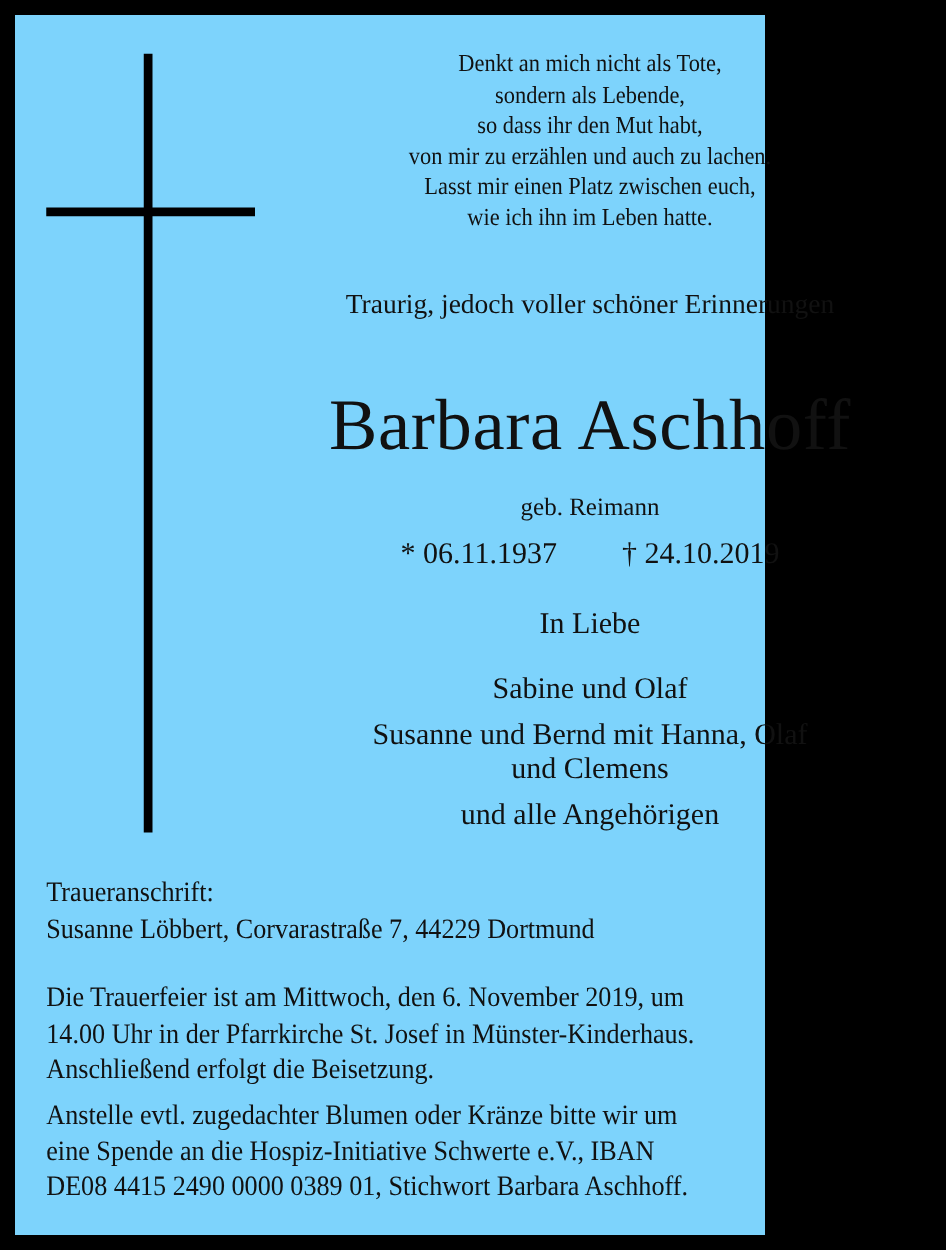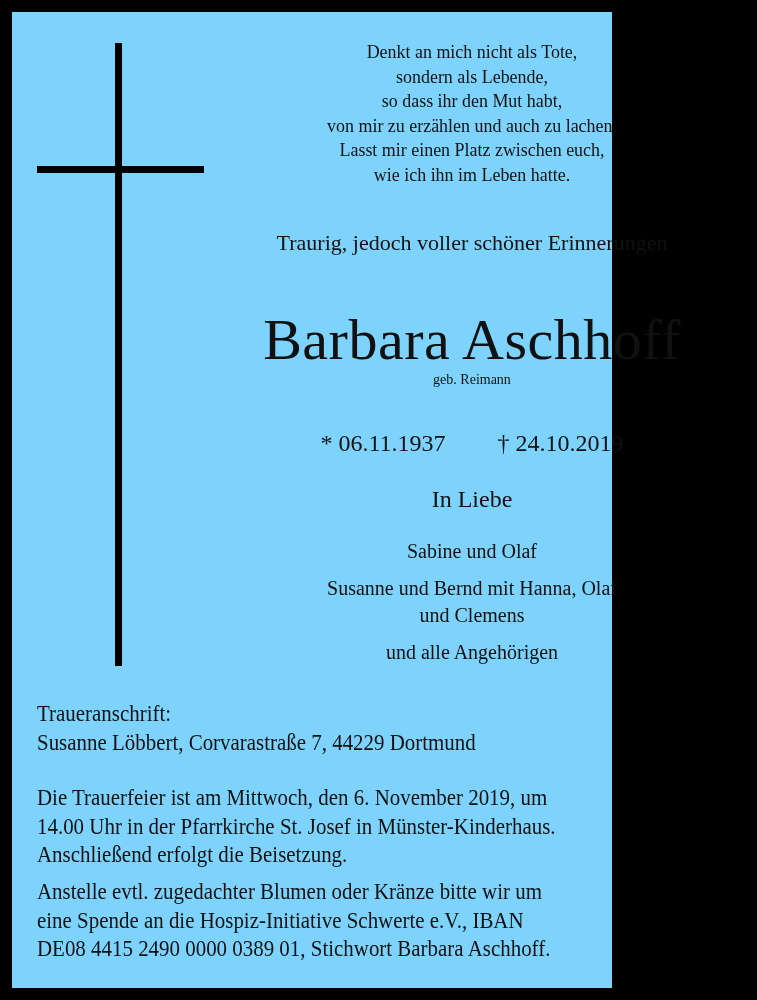--- a/index.html
+++ b/index.html
@@ -49,40 +49,40 @@
   }
   .intro div { white-space: nowrap; }
   .name {
     top: 293px;
     font-size: 58px;
     line-height: 70px;
     letter-spacing: 0.5px;
     white-space: nowrap;
   }
   .maiden {
-    top: 354px;
-    font-size: 14px;
+    top: 380px;
+    font-size: 20px;
     line-height: 28px;
   }
   .dates {
     top: 416px;
     font-size: 24px;
     line-height: 30px;
     white-space: nowrap;
   }
   .dates span { display: inline-block; }
   .dates .gap { width: 52px; }
   .liebe {
     top: 472px;
     font-size: 24px;
     line-height: 30px;
   }
   .family {
     top: 526px;
-    font-size: 20px;
+    font-size: 24px;
     line-height: 27px;
   }
   .family div { white-space: nowrap; }
   .family .spacer { height: 10px; }
   .bottom {
     position: absolute;
     left: 25px; width: 692px;
     font-size: 22.5px;
     line-height: 28.5px;
   }

